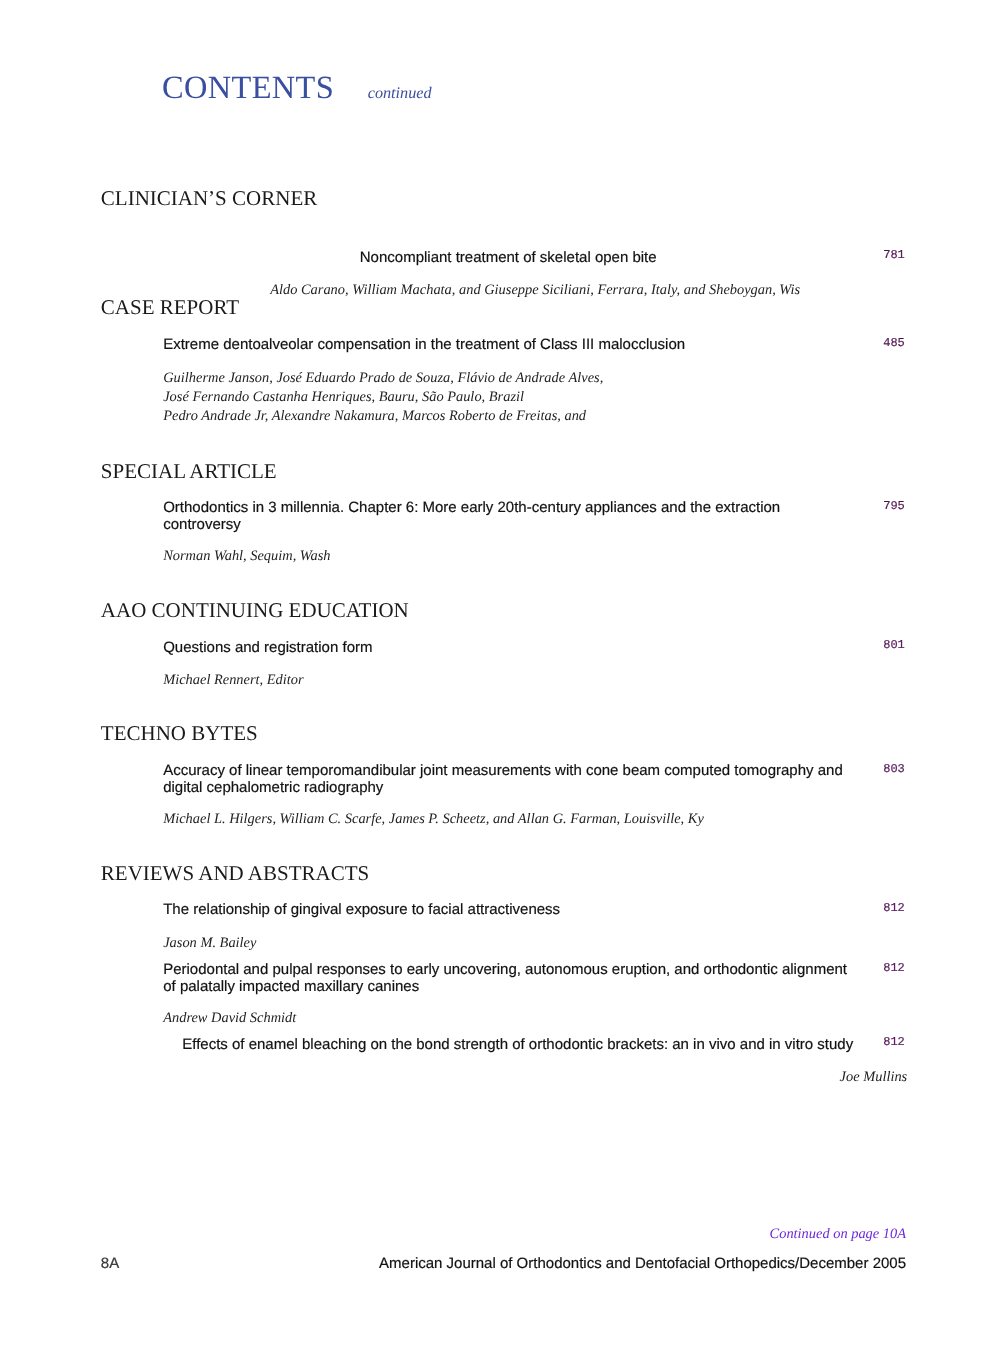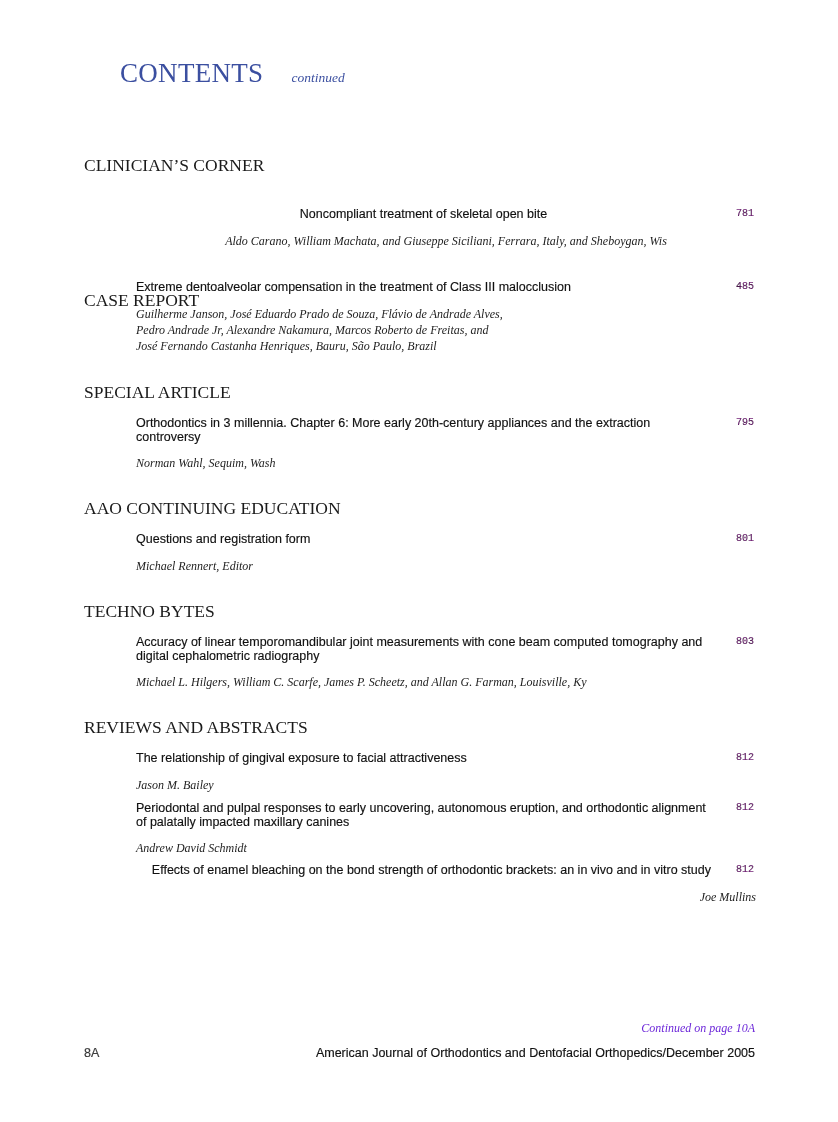--- a/index.html
+++ b/index.html
@@ -1,17 +1,17 @@
 <!DOCTYPE html>
 <html><head>
 <meta charset="utf-8">
 <style>
   html, body { margin: 0; padding: 0; background: #ffffff; }
   body { width: 838px; height: 1122px; position: relative; overflow: hidden; }
-  .page-title-row { position: absolute; left: 120px; top: 58px; }
+  .page-title-row { position: absolute; left: 135px; top: 58px; }
   .page-title { font-family: "Liberation Serif", serif; font-size: 27px; color: #3b4fa0; letter-spacing: 0.3px; }
   .page-subtitle { font-family: "Liberation Serif", serif; font-style: italic; font-size: 13.5px; color: #3b4fa0; margin-left: 24px; }
   .section-heading { position: absolute; left: 84px; font-family: "Liberation Serif", serif; font-size: 17.5px; color: #1a1a1a; }
   .entry { position: absolute; left: 136px; width: 620px; }
   .entry-title { font-family: "Liberation Sans", sans-serif; font-size: 12.5px; color: #111; width: 575px; line-height: 13.5px; -webkit-text-stroke: 0.15px #111; }
   .entry-page { position: absolute; right: 2px; top: 0; font-family: Liberation Mono, monospace; font-size: 10px; color: #701a75; -webkit-text-stroke: 0.15px #111; }
   .entry-authors { font-family: "Liberation Serif", serif; font-style: italic; font-size: 12px; color: #222; line-height: 16px; margin-top: 11px; }
   .continued-note { position: absolute; right: 83px; top: 1021px; font-family: "Liberation Serif", serif; font-style: italic; font-size: 12px; color: #6d28d9; }
   .footer-page { position: absolute; left: 84px; top: 1046px; font-family: "Liberation Sans", sans-serif; font-size: 12.5px; color: #404040; -webkit-text-stroke: 0.15px #111; }
   .footer-journal { position: absolute; right: 83px; top: 1046px; font-family: "Liberation Sans", sans-serif; font-size: 12.5px; color: #111; -webkit-text-stroke: 0.15px #111; }
@@ -24,27 +24,27 @@
   <span class="page-subtitle">continued</span>
 </div>
 
 <div class="section-heading" style="top:155px;">CLINICIAN’S CORNER</div>
 <div class="entry" style="top:208px;text-align:center;">
   <div class="entry-title">Noncompliant treatment of skeletal open bite</div>
   <div class="entry-page">781</div>
   <div class="entry-authors">Aldo Carano, William Machata, and Giuseppe Siciliani, Ferrara, Italy, and Sheboygan, Wis</div>
 </div>
 
-<div class="section-heading" style="top:246px;margin-top:44px;">CASE REPORT</div>
+<div class="section-heading" style="top:246px;">CASE REPORT</div>
 <div class="entry" style="top:281px;">
   <div class="entry-title">Extreme dentoalveolar compensation in the treatment of Class III malocclusion</div>
   <div class="entry-page">485</div>
   <div class="entry-authors">Guilherme Janson, José Eduardo Prado de Souza, Flávio de Andrade Alves,</div>
+  <div class="entry-authors" style="margin-top:0">José Fernando Castanha Henriques, Bauru, São Paulo, Brazil</div>
   <div class="entry-authors" style="margin-top:0">Pedro Andrade Jr, Alexandre Nakamura, Marcos Roberto de Freitas, and</div>
-  <div class="entry-authors" style="margin-top:0">José Fernando Castanha Henriques, Bauru, São Paulo, Brazil</div>
 </div>
 
 <div class="section-heading" style="top:382px;">SPECIAL ARTICLE</div>
 <div class="entry" style="top:417px;">
   <div class="entry-title">Orthodontics in 3 millennia. Chapter 6: More early 20th-century appliances and the extraction controversy</div>
   <div class="entry-page">795</div>
   <div class="entry-authors">Norman Wahl, Sequim, Wash</div>
 </div>
 
 <div class="section-heading" style="top:498px;">AAO CONTINUING EDUCATION</div>

